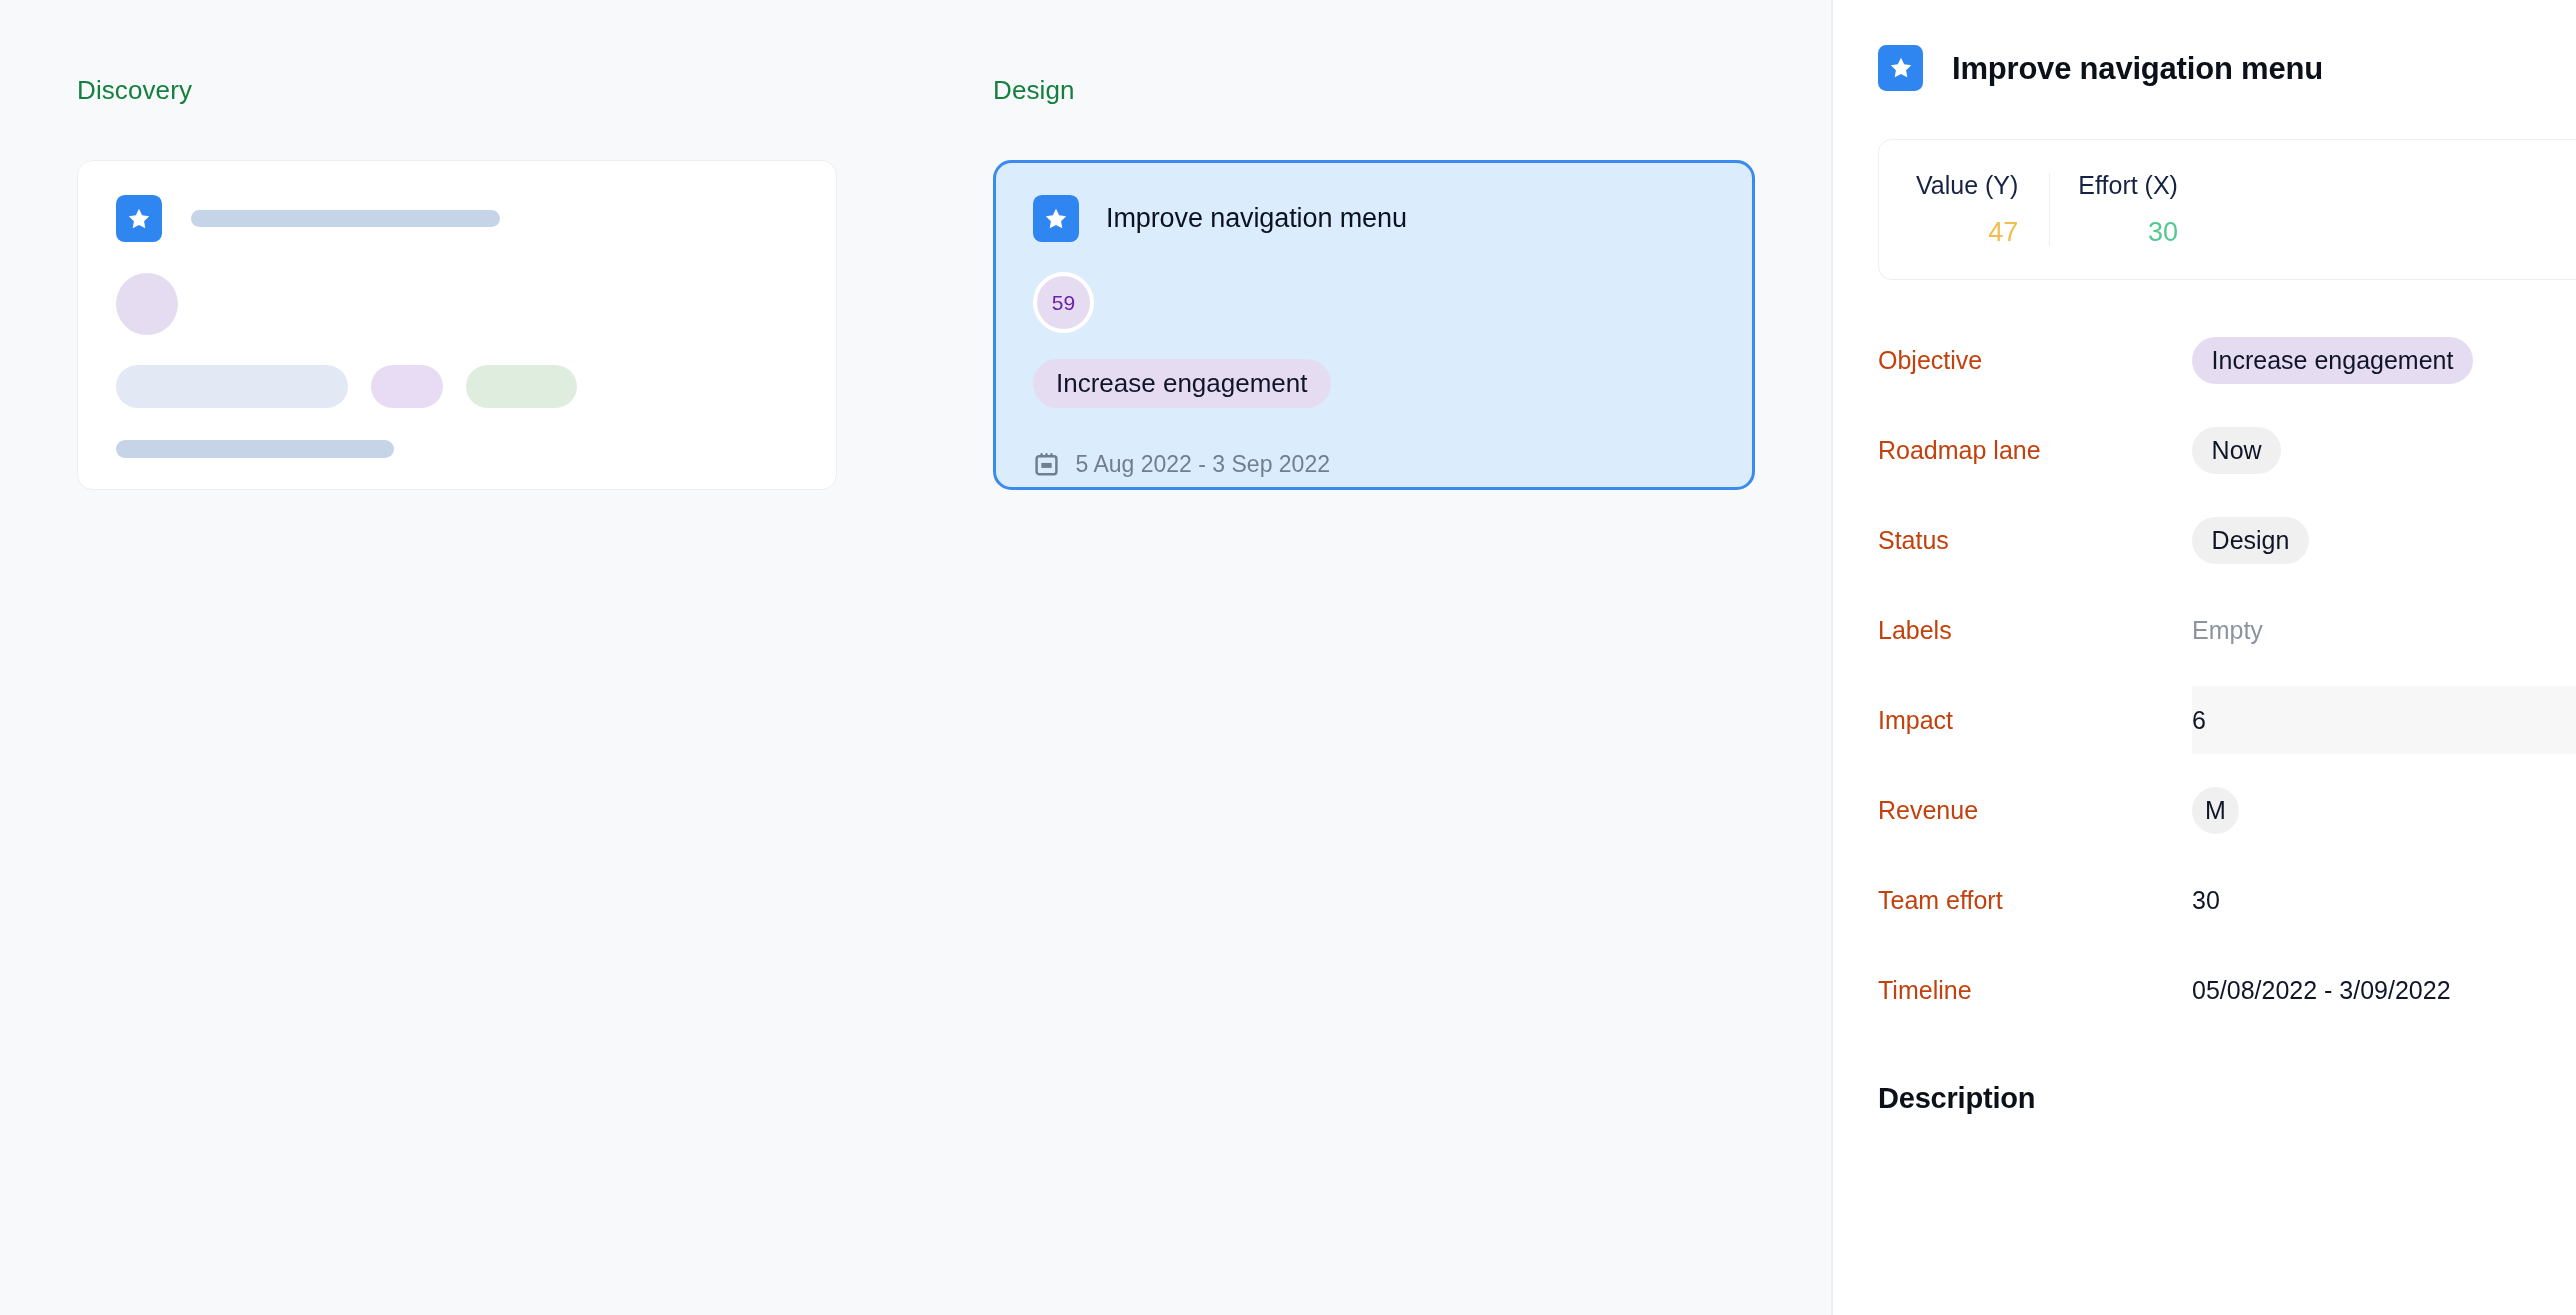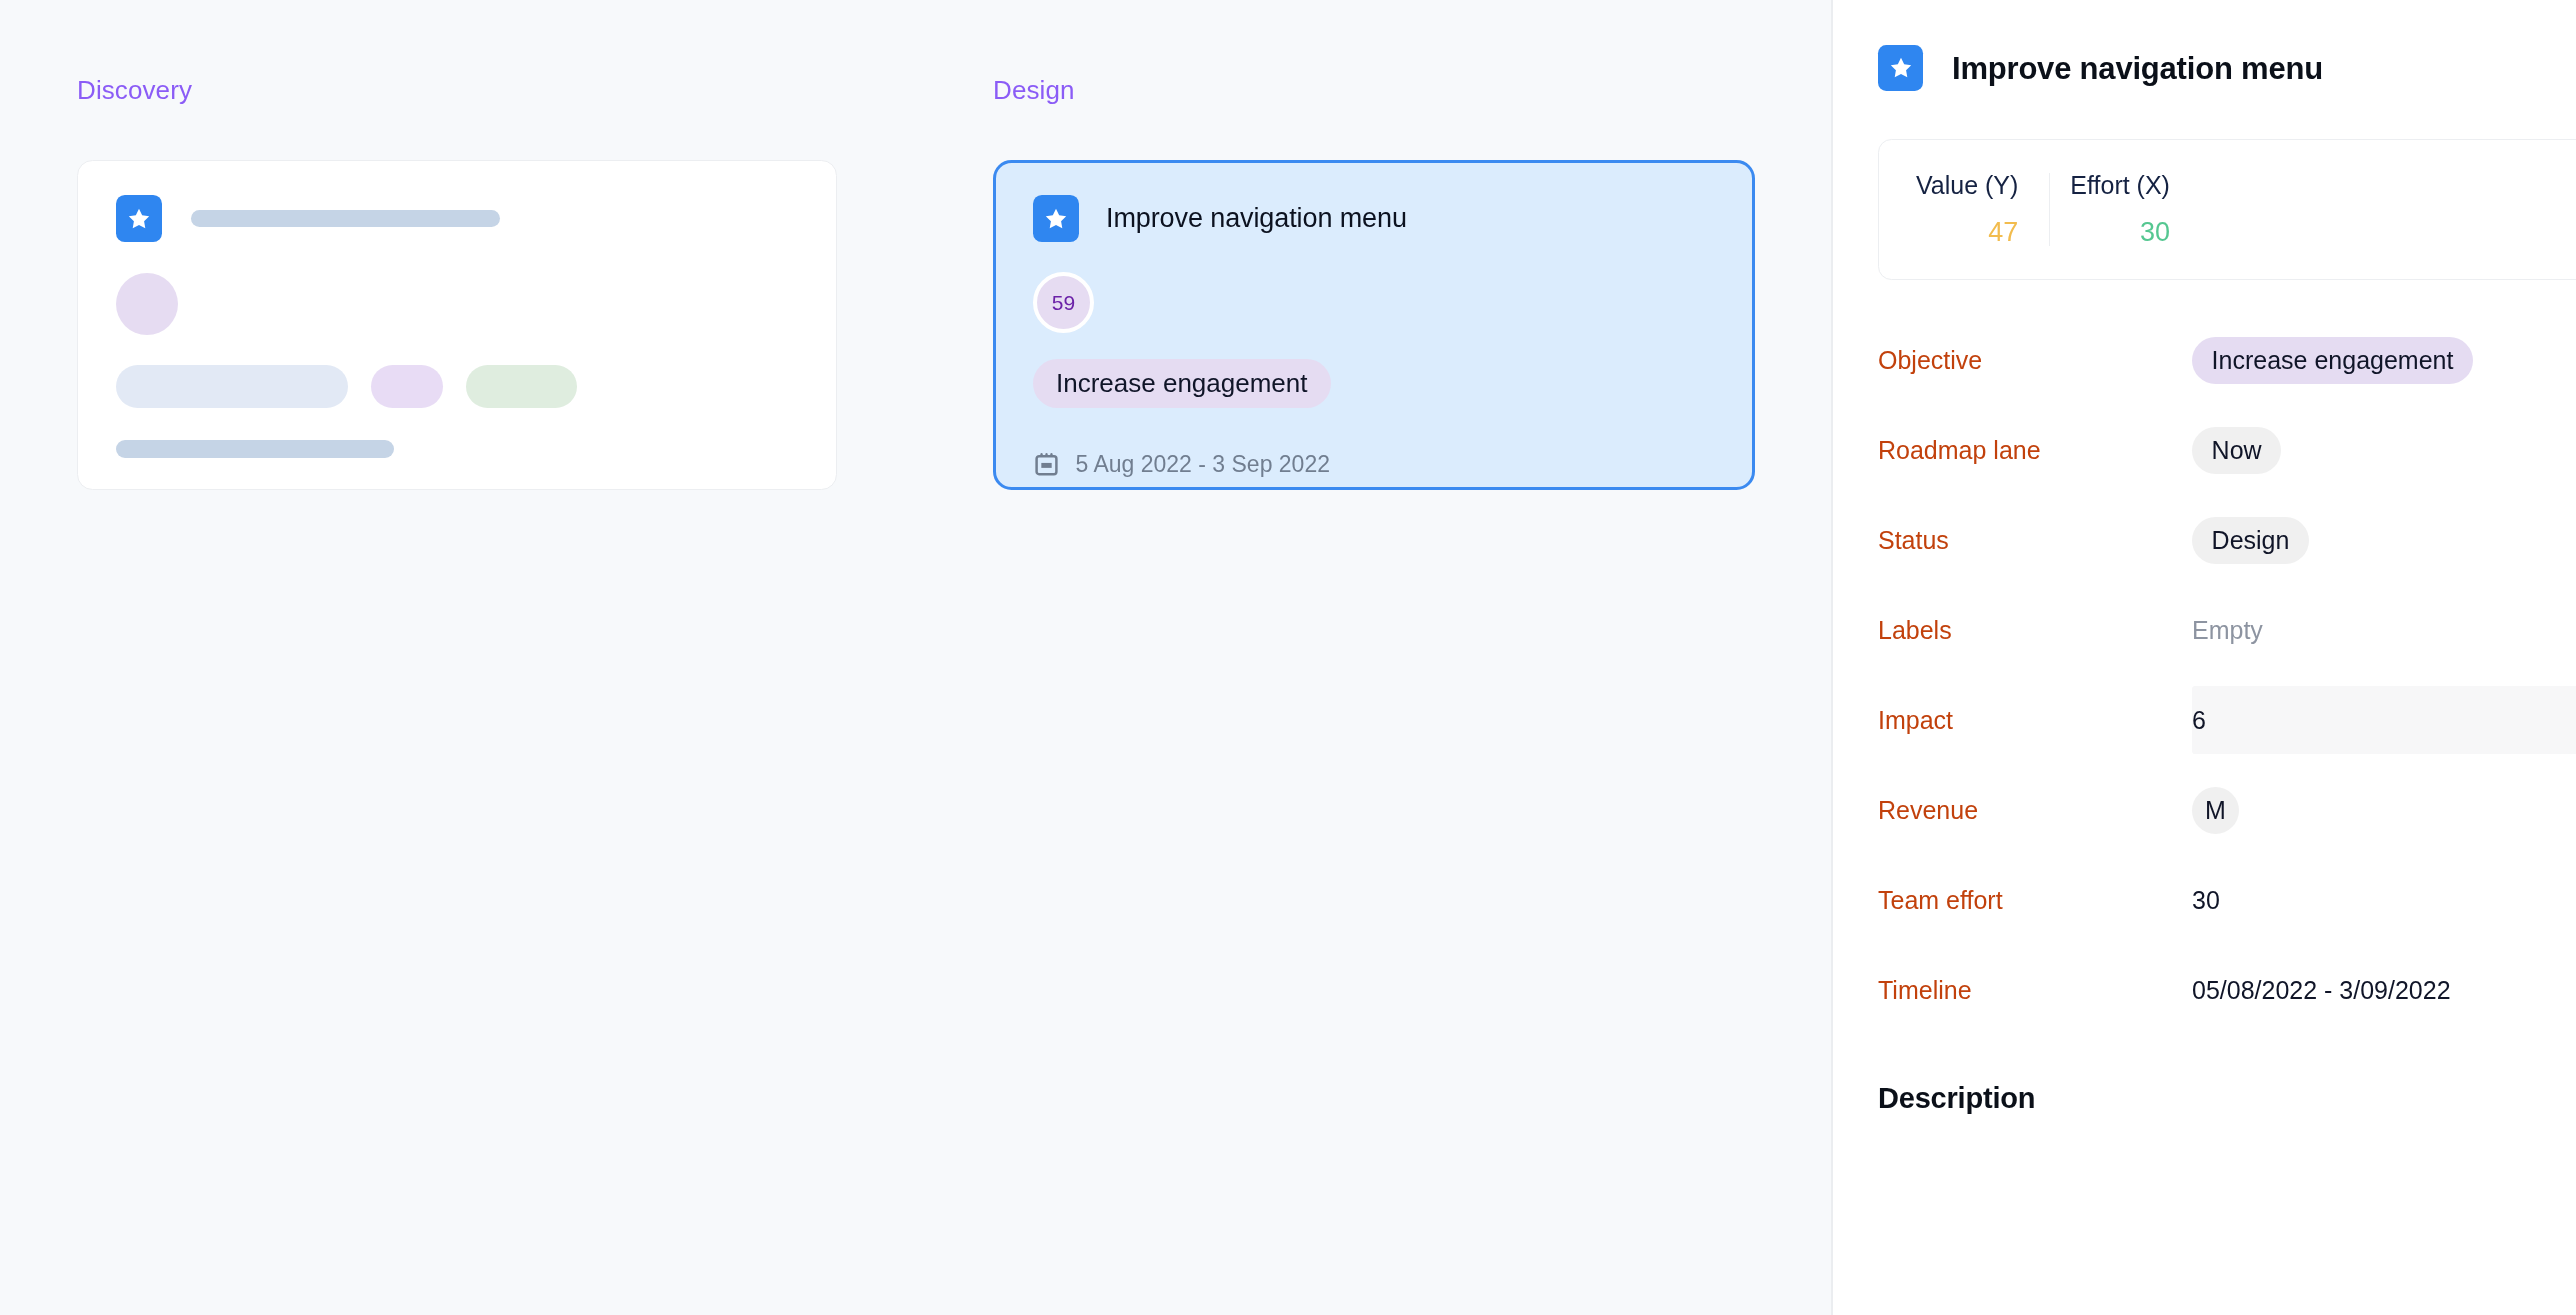--- a/index.html
+++ b/index.html
@@ -30,21 +30,21 @@
     display: flex;
     padding: 0;
   }
   .column {
     width: 936px;
     padding: 77px 0 0 77px;
   }
   .column.col-design { width: 876px; padding-left: 57px; }
   .col-title {
     font-size: 26px;
-    color: #8b5cf6;
+    color: #15803d;
     font-weight: 400;
     letter-spacing: 0.1px;
     line-height: 1;
     margin-bottom: 57px;
   }
 
   
   .sk-card {
     width: 760px;
     height: 330px;
@@ -151,21 +151,21 @@
     margin-top: 48px;
     height: 141px;
     border: 1.5px solid #eceef1;
     border-radius: 13.4px;
     display: flex;
     align-items: center;
     padding: 0 32px 0 37px;
     position: relative;
   }
   .metric { padding-right: 31px; }
-  .metric + .metric { border-left: 1.5px solid #eceef1; padding-left: 20px; padding-right: 0; }
+  .metric + .metric { border-left: 1.5px solid #eceef1; padding-left: 28px; padding-right: 0; }
   .metric-label {
     font-size: 25px;
     color: #152242;
     line-height: 1;
     margin-bottom: 20.6px;
     white-space: nowrap;
   }
   .metric-value { font-size: 27px; line-height: 1; font-weight: 400; text-align: right; }
   .metric-value.value-y { color: #f2bc4e; }
   .metric-value.value-x { color: #55c791; }

